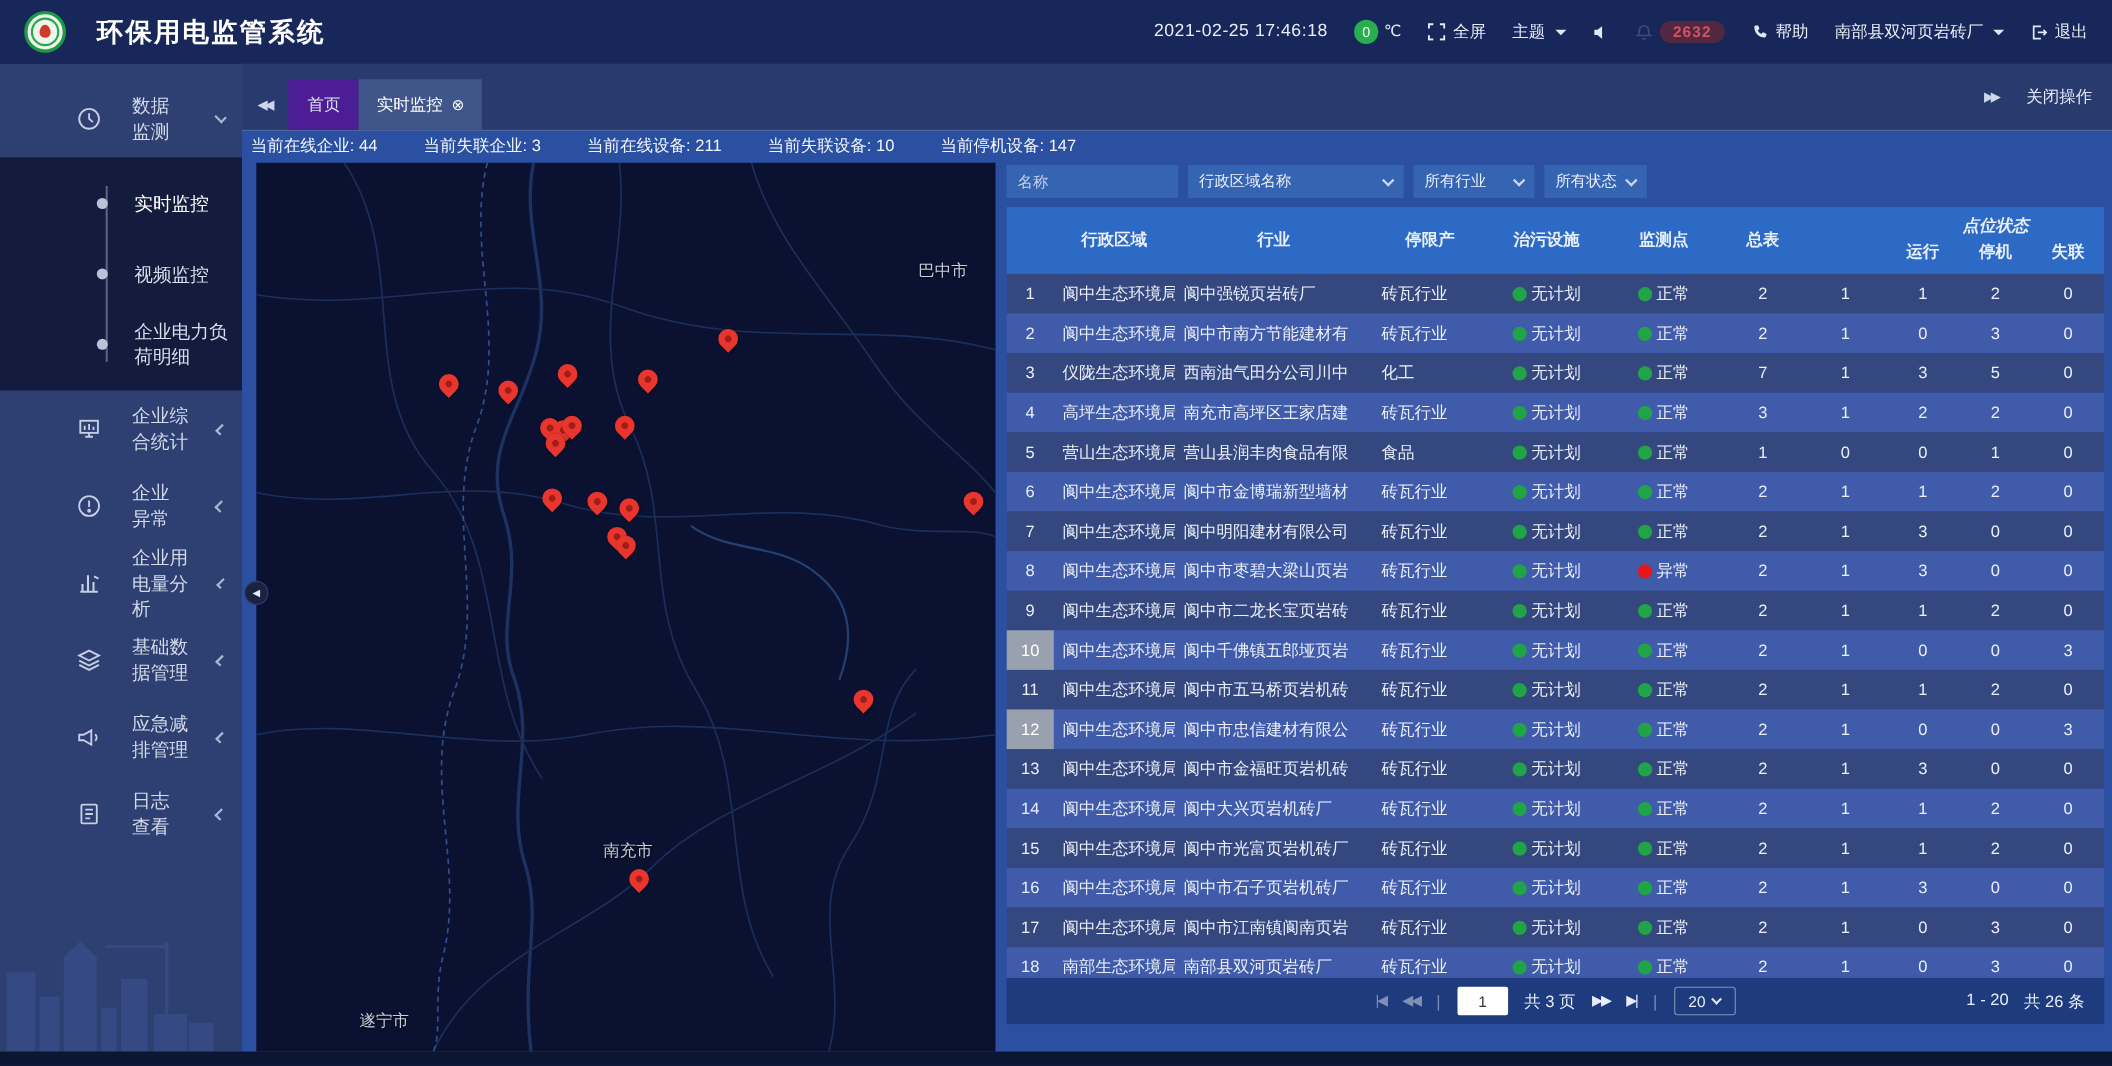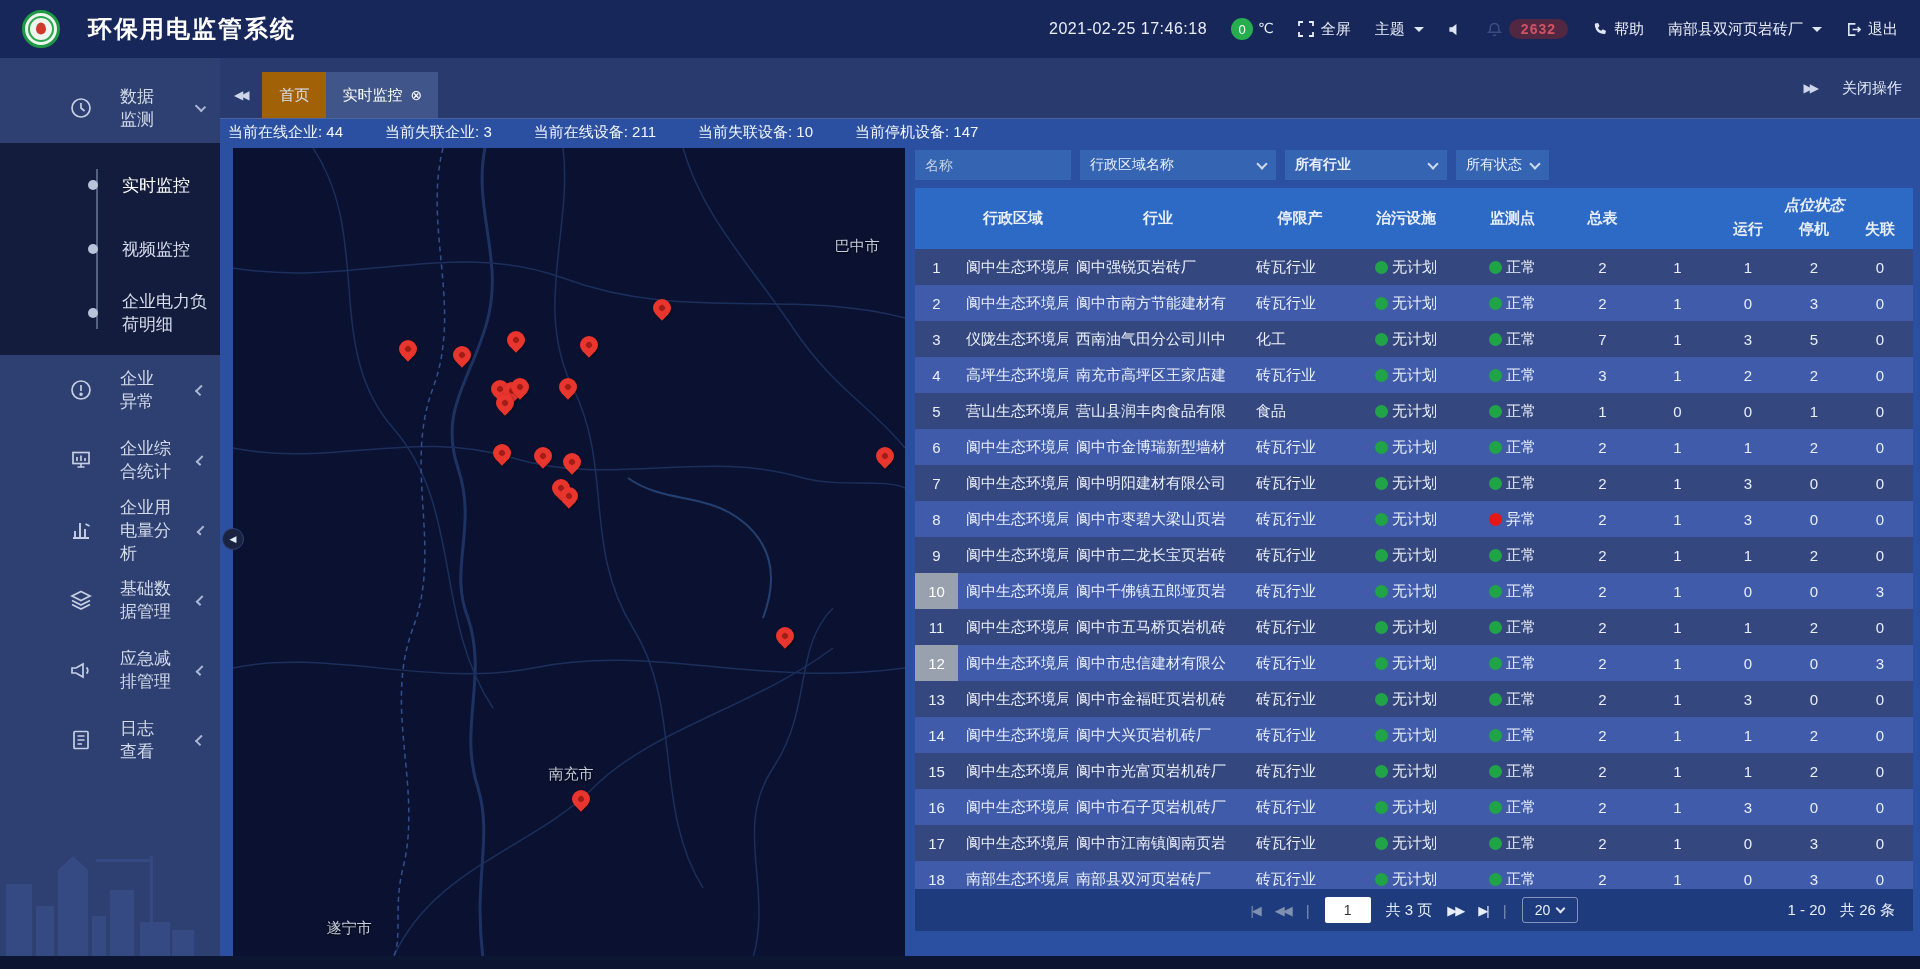--- a/index.html
+++ b/index.html
@@ -40,21 +40,21 @@
   .submenu::before { content:""; position:absolute; left:96px; top:26px; bottom:26px; width:2px; background:#8d9ab8; opacity:.55; }
   .submenu-item { height:64px; display:flex; align-items:center; padding-left:88px; gap:24px; font-size:17px; color:#d9dfee; cursor:pointer; position:relative; }
   .submenu-item .dot { width:10px; height:10px; border-radius:50%; background:#b9c3da; flex:none; position:relative; z-index:1; }
   .submenu-item.active { color:#ffffff; }
   .skyline { position:absolute; bottom:0; left:0; opacity:.5; }
   
   .main { flex:1; display:flex; flex-direction:column; background:#2b50a1; min-width:0; }
   .tabbar { height:61px; background:#293a6e; display:flex; align-items:flex-end; position:relative; border-bottom:1px solid rgba(120,150,210,.45); }
   .tab-nav { color:#cdd6ea; font-size:12px; letter-spacing:-3px; margin:0 6px 16px 14px; cursor:pointer; user-select:none; }
   .tabs { display:flex; height:46px; margin-left:10px; }
-  .tab { min-width:64px; padding:0 16px; display:flex; align-items:center; justify-content:center; gap:8px; font-size:15px; color:#d9e1f2; background:#a16207; cursor:pointer; }
+  .tab { min-width:64px; padding:0 16px; display:flex; align-items:center; justify-content:center; gap:8px; font-size:15px; color:#d9e1f2; background:#4c1d95; cursor:pointer; }
   .tab.active { background:#40558a; color:#ffffff; }
   .tab-close { font-size:14px; line-height:1; cursor:pointer; }
   .tabbar-right { position:absolute; right:18px; top:0; bottom:0; display:flex; align-items:center; gap:26px; }
   .close-ops { font-size:15px; color:#e2e9f6; cursor:pointer; }
   
   .stats { height:27px; display:flex; align-items:center; padding-left:8px; gap:42px; font-size:15px; color:#f2f6fd; }
   .stat-item { white-space:nowrap; }
   
   .content { flex:1; display:flex; gap:10px; padding:2px 7px 0 13px; position:relative; min-height:0; }
   .map-wrap { width:672px; flex:none; background:#0b1231; position:relative; overflow:hidden; }
@@ -63,21 +63,21 @@
   .pin { position:absolute; width:18px; height:18px; background:#e8352e; border-radius:50% 50% 50% 0; transform:translate(-50%,-100%) rotate(-45deg); transform-origin:50% 50%; box-shadow:0 1px 2px rgba(0,0,0,.5); cursor:pointer; }
   .pin::after { content:""; position:absolute; left:6px; top:6px; width:6px; height:6px; border-radius:50%; background:#a31d17; }
   .map-collapse { position:absolute; left:2px; top:382px; width:22px; height:22px; border-radius:50%; background:#1a2342; border:1px solid #32406e; color:#e6ecf8; display:flex; align-items:center; justify-content:center; font-size:9px; cursor:pointer; z-index:4; }
   
   .panel { flex:1; position:relative; display:flex; flex-direction:column; min-width:0; }
   .filters { height:30px; display:flex; gap:9px; margin:2px 0 8px; flex:none; }
   .f-input { width:156px; background:#3564b3; border:none; color:#fff; padding:0 10px; font-size:14px; font-family:inherit; }
   .f-input::placeholder { color:#c6d2e8; opacity:1; }
   .f-select { background:#3564b3; display:flex; align-items:center; justify-content:space-between; padding:0 10px; font-size:14px; color:#e9effb; cursor:pointer; }
   .f-select .sel-caret { width:8px; height:8px; border-left:2px solid #cdd8ee; border-bottom:2px solid #cdd8ee; transform:rotate(-45deg); margin-top:-3px; }
-  .w-region { width:196px; } .w-industry { width:162px;font-weight:bold; } .w-status { width:93px; }
+  .w-region { width:196px; } .w-industry { width:110px; } .w-status { width:93px; }
   
   .table-block { flex:1; overflow:hidden; --cols:43px 110px 180px 104px 108px 105px 75px 75px 66px 66px 66px; }
   .thead { height:61px; background:#2d6ac5; display:grid; grid-template-columns:var(--cols); grid-template-rows:28px 33px; color:#e9eff9; font-weight:bold; font-size:15px; }
   .th { display:flex; align-items:center; justify-content:center; }
   .th-span { grid-row:1 / span 2; }
   .th-group { grid-column:9 / span 3; grid-row:1; font-style:italic; align-items:flex-end; padding-bottom:1px; }
   .th-sub { grid-row:2; align-items:flex-start; padding-top:4px; }
   .th-sub.c9 { grid-column:9; } .th-sub.c10 { grid-column:10; } .th-sub.c11 { grid-column:11; }
   .trow { height:36px; display:grid; grid-template-columns:var(--cols); align-items:stretch; font-size:15px; color:#eaeff9; cursor:pointer; }
   .trow.odd { background:#35477f; } .trow.even { background:#3f5ba9; }
@@ -184,36 +184,36 @@
             <span>视频监控</span>
           </div>
           <div class="submenu-item">
             <span class="dot-mark dot" style="width: 10px; height: 10px; border-radius: 50%; background: rgb(185, 195, 218); margin: 0px;"></span>
             <span>企业电力负荷明细</span>
           </div>
         </div>
         <div class="menu-item">
           <span class="mi-icon">
             <svg width="24" height="24" viewBox="0 0 24 24" fill="none" stroke="#c6cfe4" stroke-width="1.7">
+              <rect x="4" y="4.5" width="16" height="11"></rect>
+              <path d="M8 9v4M12 7.5V13M16 10v3M12 15.5V19M8.5 19h7"></path>
+            </svg>
+          </span>
+          <span class="mi-label">企业综合统计</span>
+          <span class="chev chev-left"></span>
+        </div>
+        <div class="menu-item">
+          <span class="mi-icon">
+            <svg width="24" height="24" viewBox="0 0 24 24" fill="none" stroke="#c6cfe4" stroke-width="1.7">
               <circle cx="12" cy="12" r="9"></circle>
               <path d="M12 7v6"></path>
               <circle cx="12" cy="16.3" r=".9" fill="#c6cfe4"></circle>
             </svg>
           </span>
           <span class="mi-label">企业异常</span>
-          <span class="chev chev-left"></span>
-        </div>
-        <div class="menu-item">
-          <span class="mi-icon">
-            <svg width="24" height="24" viewBox="0 0 24 24" fill="none" stroke="#c6cfe4" stroke-width="1.7">
-              <rect x="4" y="4.5" width="16" height="11"></rect>
-              <path d="M8 9v4M12 7.5V13M16 10v3M12 15.5V19M8.5 19h7"></path>
-            </svg>
-          </span>
-          <span class="mi-label">企业综合统计</span>
           <span class="chev chev-left"></span>
         </div>
         <div class="menu-item">
           <span class="mi-icon">
             <svg width="24" height="24" viewBox="0 0 24 24" fill="none" stroke="#c6cfe4" stroke-width="1.9">
               <path d="M4 20h16M6 20v-7M11 20V5M16 20v-9M20.5 8l-4-2"></path>
             </svg>
           </span>
           <span class="mi-label">企业用电量分析</span>
           <span class="chev chev-left"></span>

